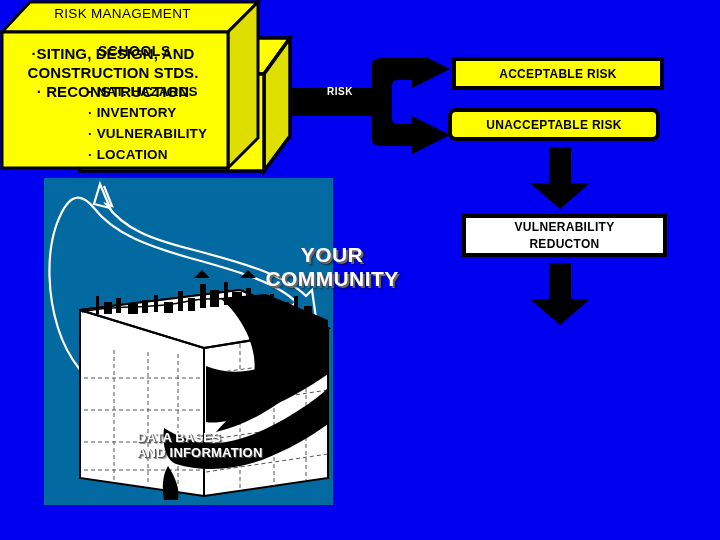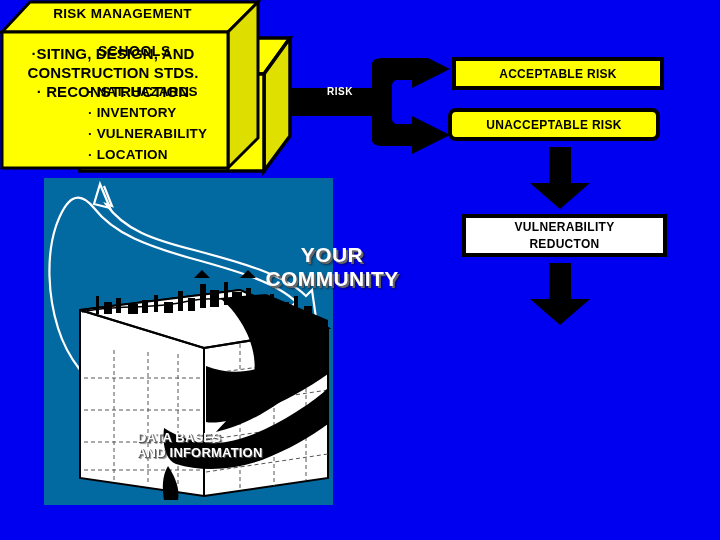--- a/index.html
+++ b/index.html
@@ -64,21 +64,21 @@
     flex-direction:column;line-height:17px;
   }
 
   
   .down-arrow{position:absolute;}
 
   
   #rm-box{left:425px;top:330px;width:260px;height:170px;}
   #rm-title{
     position:absolute;left:20px;top:6px;width:205px;text-align:center;
-    font-size:13.5px;font-weight:bold;color:#000;letter-spacing:.3px;z-index:6;
+    font-size:13.5px;font-weight:normal;color:#000;letter-spacing:.3px;z-index:6;
   }
   #rm-list{position:absolute;left:8px;top:44px;width:210px;margin:0;padding:0;z-index:6;}
   #rm-list li{
     list-style:none;text-align:center;
     font-size:15px;font-weight:bold;color:#000;
     line-height:19px;white-space:nowrap;letter-spacing:.1px;
   }
 
   
   #illus-panel{

